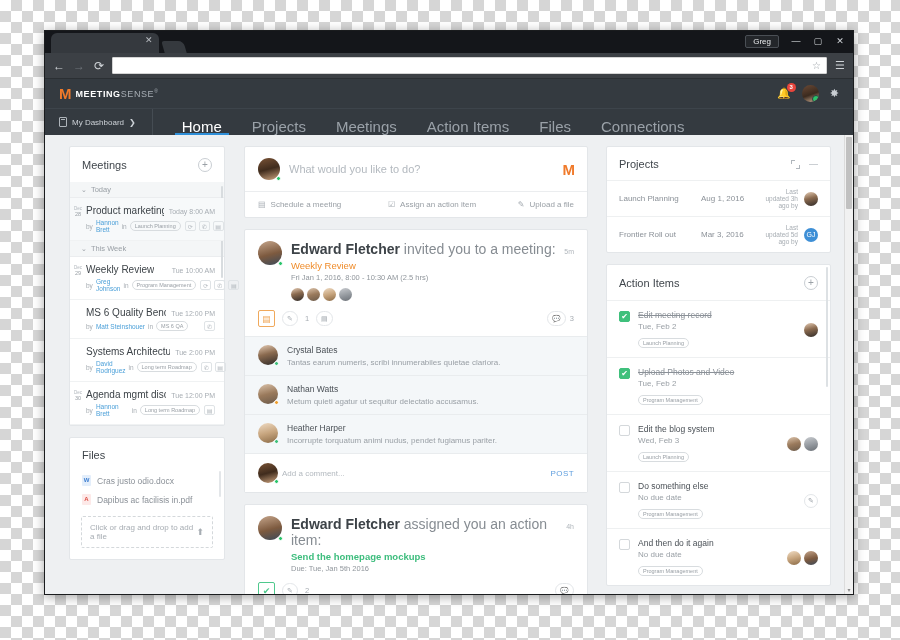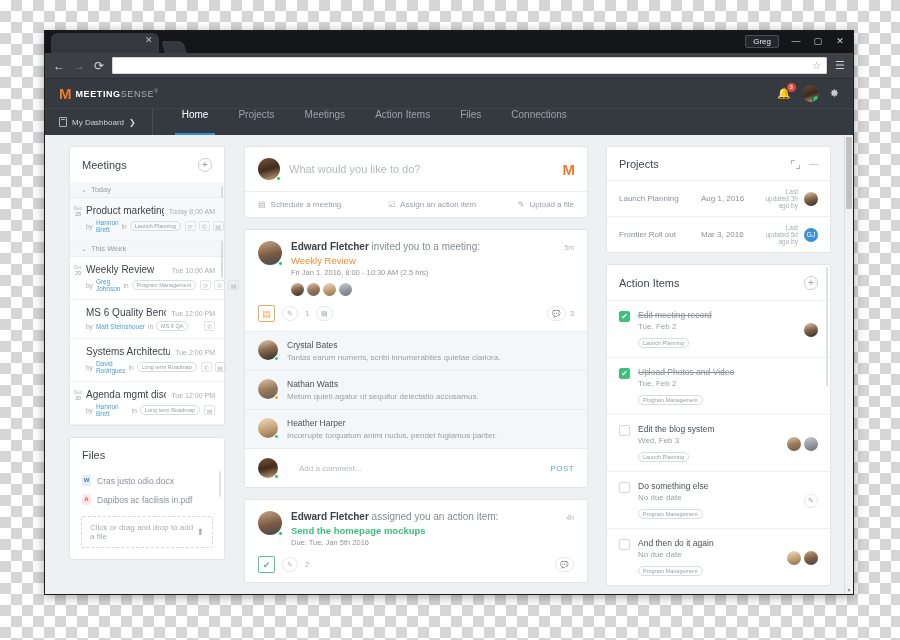--- a/index.html
+++ b/index.html
@@ -139,22 +139,22 @@
     padding-right: 16px; border-right: 1px solid #454c53; margin-right: 14px;
     color: #cdd2d7; font-size: 8px; justify-content: flex-end;
   }
   .dash .bookicon {
     width: 8px; height: 10px; border: 1px solid #aeb4ba; border-radius: 1px;
     position: relative; display:inline-block;
   }
   .dash .bookicon::after{content:'';position:absolute;left:1px;top:1px;right:1px;bottom:3px;border-top:1px solid #aeb4ba;}
   .dash .chev { font-size: 8px; color: #cdd2d7; }
   .navtab {
-    display: flex; align-items: flex-start; padding: 0 15px;
-    color: #9aa1a8; font-size: 10px; position: relative;
+    display: flex; align-items: flex-end; padding: 0 15px;
+    color: #9aa1a8; font-size: 15px; position: relative;
   }
   .navtab.active { color: #ffffff; }
   .navtab.active::after {
     content: ''; position: absolute; left: 8px; right: 8px; bottom: 0;
     height: 2px; background: #2f8fd8;
   }
 
   
   .content {
     flex: 1; display: flex; gap: 0; padding: 11px 0 0 0;
@@ -278,21 +278,21 @@
   .composer-input { flex: 1; font-size: 11px; color: #b3b9bf; }
   .composer-logo { color: #f07a2a; font-size: 15px; font-weight: bold; letter-spacing: -1px; }
   .composer-actions { display: flex; align-items: center; padding: 8px 13px; }
   .cact { flex: 1; display: flex; align-items: center; gap: 5px; font-size: 8px; color: #9aa0a6; }
   .cact .ic { font-size: 8px; color: #a7adb3; }
 
   
   .post-hd { display: flex; gap: 9px; padding: 11px 13px 9px 13px; }
   .post-main { flex: 1; min-width: 0; }
   .post-line1 { display: flex; align-items: baseline; justify-content: space-between; }
-  .pname { font-size: 10px; color: #3d4348; }
+  .pname { font-size: 14px; color: #3d4348; }
   .pname b { font-weight: bold; }
   .pname span { color: #868c92; }
   .ptime { font-size: 7px; color: #b0b6bc; flex: none; }
   .plink { font-size: 9.5px; margin-top: 3px; }
   .plink.orange { color: #ef8c2b; }
   .plink.green  { color: #3dbd7d; font-weight: bold; }
   .psub { font-size: 7.5px; color: #90969c; margin-top: 2px; }
   .pavatars { display: flex; gap: 3px; margin-top: 6px; }
 
   .post-bar {
@@ -312,21 +312,21 @@
   .post-bar .right { margin-left: auto; display: flex; align-items: center; gap: 4px; }
 
   
   .comments { background: #f4f7f9; border-top: 1px solid #e9ecee; }
   .comment {
     display: flex; gap: 9px; padding: 8px 13px; border-bottom: 1px solid #e9ecee;
   }
   .cname { font-size: 8.5px; color: #4a5056; }
   .ctext { font-size: 8px; color: #9aa0a6; margin-top: 3px; }
   .addcmt {
-    display: flex; align-items: center; gap: 21px; padding: 9px 13px;
+    display: flex; align-items: center; gap: 4px; padding: 9px 13px;
     background: #ffffff;
   }
   .addcmt .ph { flex: 1; font-size: 8px; color: #b3b9bf; }
   .postbtn { font-size: 8px; color: #5f9ede; letter-spacing: .4px; }
 
   
   .proj-icons { display: flex; align-items: center; gap: 9px; color: #b0b6bc; font-size: 9px; }
   .expand {
     width: 9px; height: 9px; position: relative; display: inline-block;
   }

